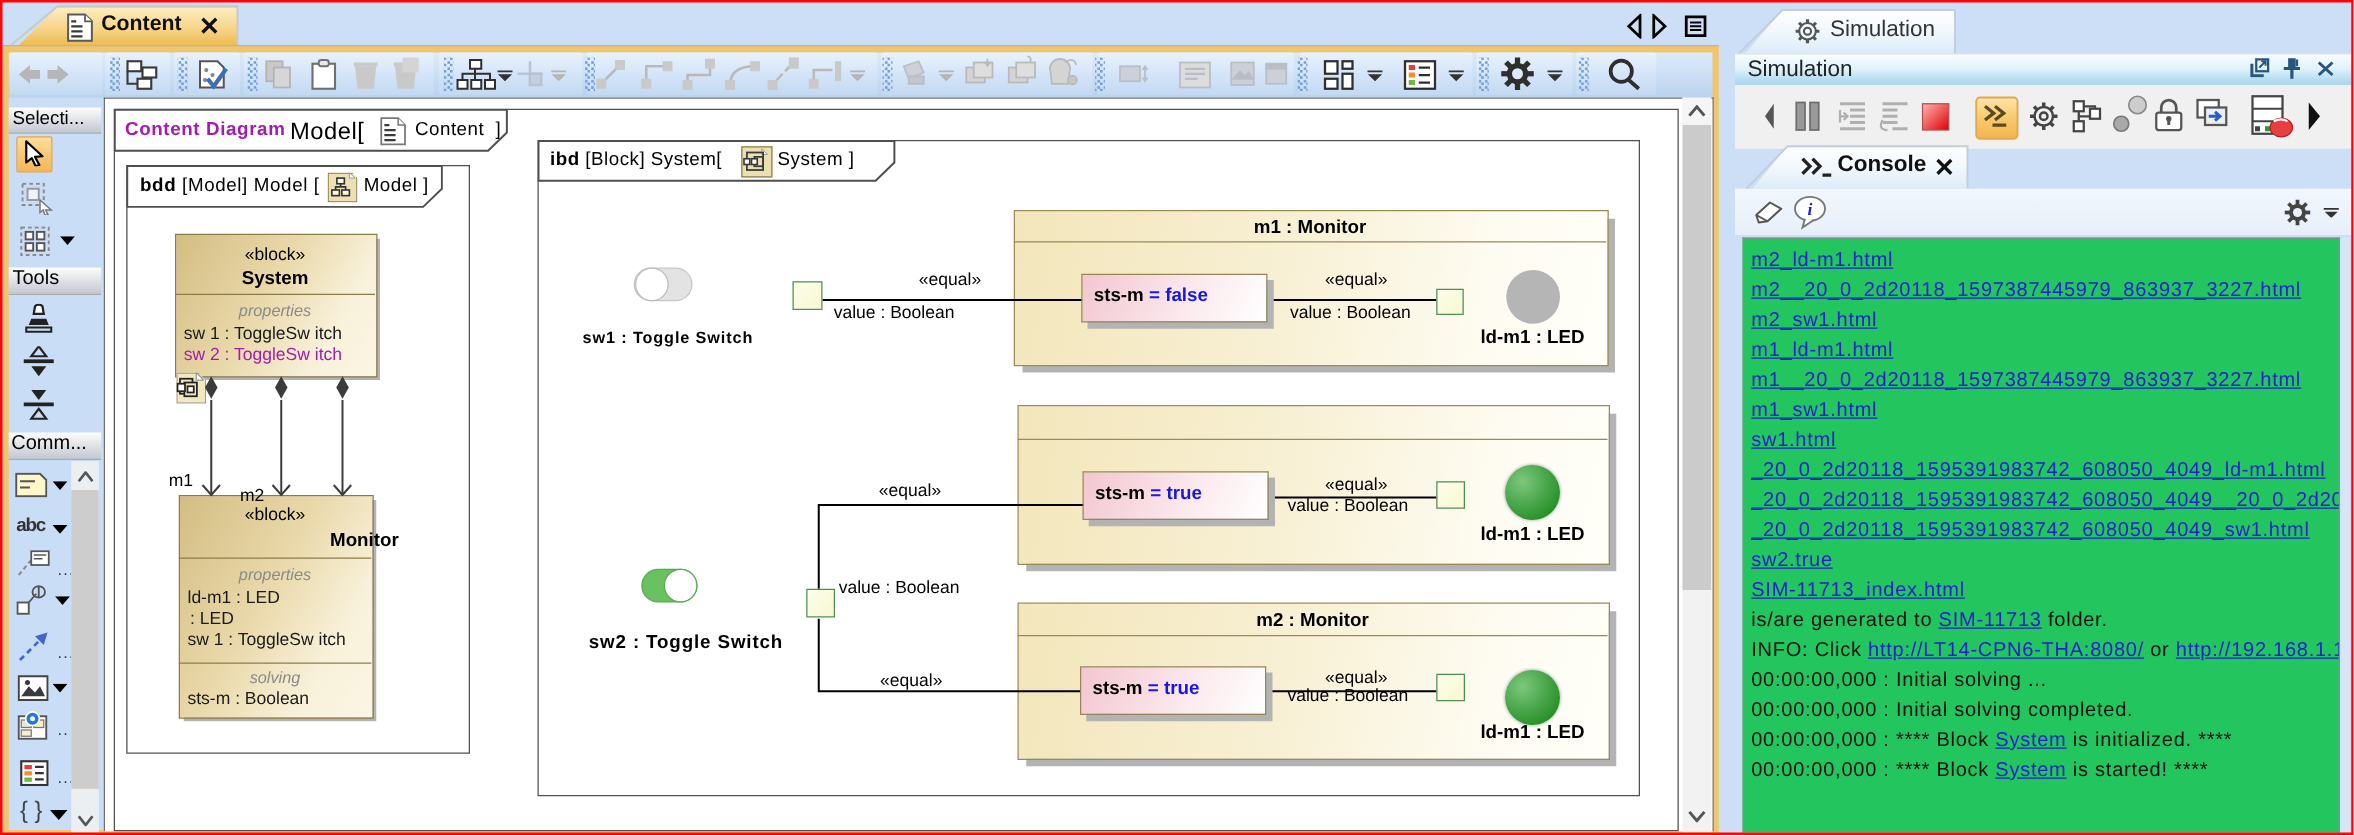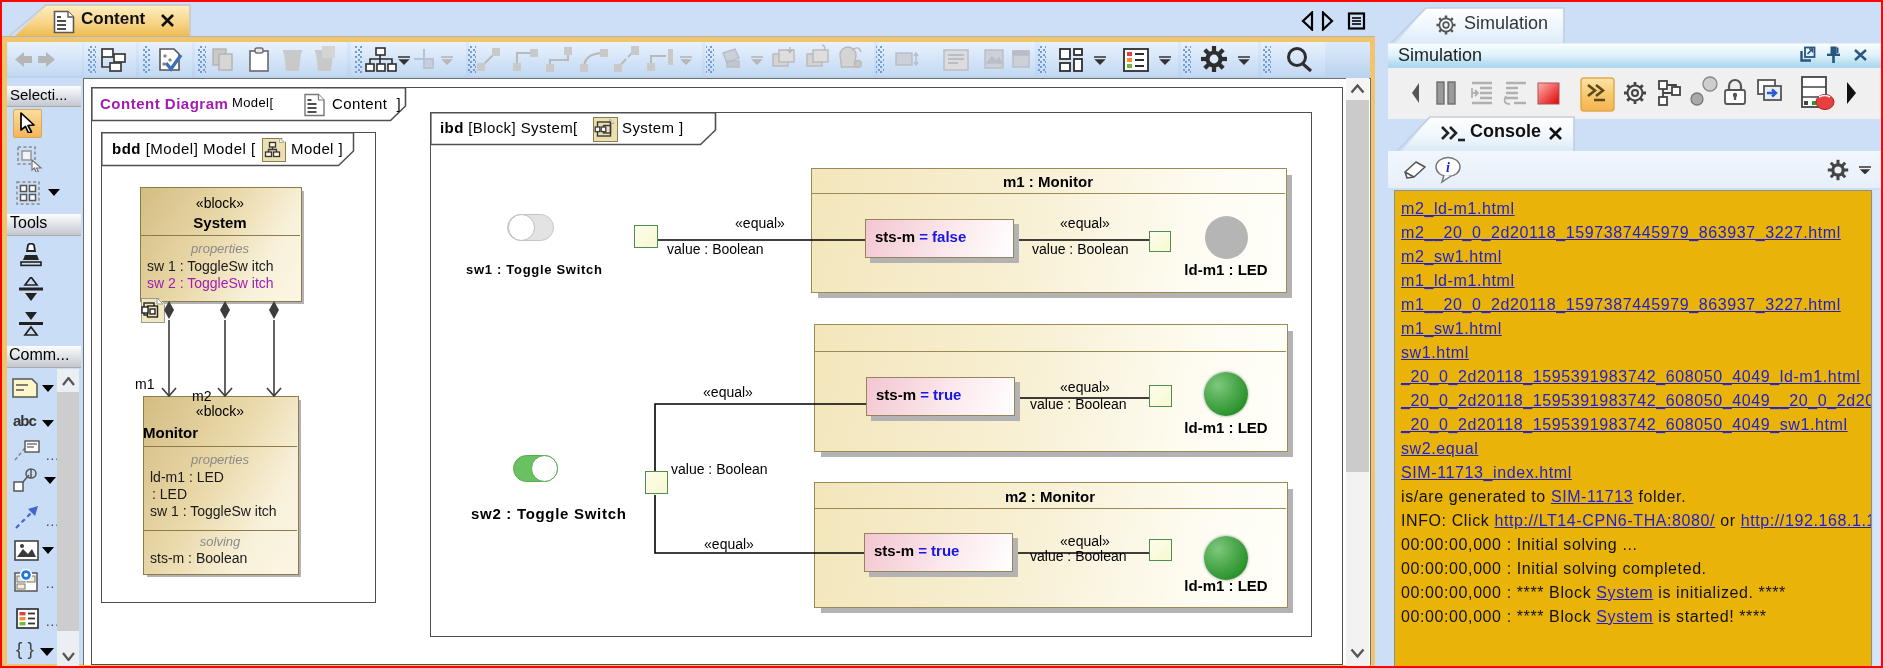--- a/index.html
+++ b/index.html
@@ -169,21 +169,21 @@
       </svg>
 </div>
 
 <div class="abs" id="diagram" style="left:0;top:0;width:1883px;height:668px;pointer-events:none;">
 
   <div class="abs" style="left:91px;top:87px;width:1250px;height:576px;border:1.6px solid #4f4f4f;"></div>
   <svg class="abs" style="left:91px;top:87px;" width="316" height="35" viewBox="0 0 316 35">
     <path d="M0.8 0.8 H314.5 V19 L299.5 33.5 H0.8 Z" fill="#fff" stroke="#4f4f4f" stroke-width="1.6"></path>
   </svg>
   <div class="abs" style="left:100px;top:95px;font-size:15px;letter-spacing:0.5px;color:#a21caf;"><b>Content Diagram</b></div>
-  <div class="abs" style="left:232px;top:95px;font-size:13px;letter-spacing:0.4px;color:#000;">Model[</div>
+  <div class="abs" style="left:232px;top:95px;font-size:19px;letter-spacing:0.4px;color:#000;">Model[</div>
   <svg class="abs" style="left:303px;top:93px;" width="23" height="24" viewBox="0 0 22 24">
     <path d="M1.5 1.5 H15 L20.5 7 V22.5 H1.5 Z" fill="#fff" stroke="#777" stroke-width="1.4"></path>
     <path d="M15 1.5 V7 H20.5" fill="#fff" stroke="#777" stroke-width="1.2"></path>
     <g stroke="#3a3a3a" stroke-width="1.8">
       <line x1="4" y1="7" x2="8" y2="7"></line>
           <line x1="4" y1="11" x2="13" y2="11"></line>
       <line x1="4" y1="15" x2="13" y2="15"></line>
           <line x1="4" y1="19" x2="13" y2="19"></line>
     </g>
   </svg>
@@ -220,21 +220,21 @@
     <path d="M16 0 L22 6 L16 6 Z" fill="#fff" stroke="#999" stroke-width="1"></path>
     <rect x="3" y="5" width="10" height="12" fill="none" stroke="#222" stroke-width="1.4"></rect>
     <rect x="6.5" y="8" width="10" height="11" fill="#f2e8c0" stroke="#222" stroke-width="1.4"></rect>
     <rect x="1" y="9" width="6" height="6" fill="#fff" stroke="#222" stroke-width="1.4"></rect>
     <rect x="9" y="11" width="5" height="5" fill="#fff" stroke="#222" stroke-width="1.4"></rect>
   </svg>
 
   <div class="abs" style="left:147px;top:400px;width:154px;height:177px;background:#b3b3b3;"></div>
   <div class="abs" style="left:143px;top:396px;width:154px;height:177px;background:linear-gradient(120deg,#d3bd82,#ead9ab 45%,#f8f1da 75%,#fbf6e4);border:1.4px solid #8d7c4a;"></div>
   <div class="abs" style="left:143px;top:403px;width:154px;text-align:center;font-size:14px;color:#000;">«block»</div>
-  <div class="abs" style="left:143px;top:424px;width:176px;text-align:left;font-size:15px;font-weight:bold;color:#000;">Monitor</div>
+  <div class="abs" style="left:143px;top:424px;width:176px;text-align:right;font-size:15px;font-weight:bold;color:#000;">Monitor</div>
   <div class="abs" style="left:143px;top:446px;width:154px;height:0;border-top:1.4px solid #8d7c4a;"></div>
   <div class="abs" style="left:143px;top:452px;width:154px;text-align:center;font-size:13px;font-style:italic;color:#8a8a8a;">properties</div>
   <div class="abs" style="left:150px;top:469px;font-size:14px;color:#1a1a1a;">ld-m1 : LED</div>
   <div class="abs" style="left:152px;top:486px;font-size:14px;color:#1a1a1a;">: LED</div>
   <div class="abs" style="left:150px;top:503px;font-size:14px;color:#1a1a1a;">sw 1 : ToggleSw itch</div>
   <div class="abs" style="left:143px;top:530px;width:154px;height:0;border-top:1.4px solid #8d7c4a;"></div>
   <div class="abs" style="left:143px;top:534px;width:154px;text-align:center;font-size:13px;font-style:italic;color:#8a8a8a;">solving</div>
   <div class="abs" style="left:150px;top:550px;font-size:14px;color:#1a1a1a;">sts-m : Boolean</div>
 
   <svg class="abs" style="left:130px;top:295px;" width="180" height="110" viewBox="0 0 180 110">
@@ -666,33 +666,33 @@
           <rect x="-1.5" y="-10.2" width="3" height="20.4" transform="rotate(135)"></rect>
         </g>
       </g>
       <circle r="3.6" fill="#eaf1fa"></circle>
     </g>
   </svg>
   <svg class="abs" style="left:482px;top:164px;" width="14" height="8" viewBox="0 0 14 8">
         <path d="M1 1 H13 M3.5 4 H10.5 L7 7.5 Z" stroke="#333" stroke-width="1.4" fill="#333"></path>
       </svg>
 
-  <div class="abs" style="left:18px;top:188px;width:478px;height:476px;background:#eab308;border:1px solid #8f8f8f;border-bottom:none;box-sizing:border-box;overflow:hidden;">
+  <div class="abs" style="left:18px;top:188px;width:478px;height:476px;background:#22c55e;border:1px solid #8f8f8f;border-bottom:none;box-sizing:border-box;overflow:hidden;">
     <div id="console" style="position:absolute;left:6px;top:6px;width:600px;font-size:16px;letter-spacing:0.6px;line-height:24px;color:#111;white-space:nowrap;">
       <div><span class="lnk">m2_ld-m1.html</span></div>
       <div><span class="lnk">m2__20_0_2d20118_1597387445979_863937_3227.html</span></div>
       <div><span class="lnk">m2_sw1.html</span></div>
       <div><span class="lnk">m1_ld-m1.html</span></div>
       <div><span class="lnk">m1__20_0_2d20118_1597387445979_863937_3227.html</span></div>
       <div><span class="lnk">m1_sw1.html</span></div>
       <div><span class="lnk">sw1.html</span></div>
       <div><span class="lnk">_20_0_2d20118_1595391983742_608050_4049_ld-m1.html</span></div>
       <div><span class="lnk">_20_0_2d20118_1595391983742_608050_4049__20_0_2d20118_1595391983742</span></div>
       <div><span class="lnk">_20_0_2d20118_1595391983742_608050_4049_sw1.html</span></div>
-      <div><span class="lnk">sw2.equal</span></div>
+      <div><span class="lnk">sw2.true</span></div>
       <div><span class="lnk">SIM-11713_index.html</span></div>
       <div>is/are generated to <span class="lnk">SIM-11713</span> folder.</div>
       <div>INFO: Click <span class="lnk">http://LT14-CPN6-THA:8080/</span> or <span class="lnk">http://192.168.1.1</span></div>
       <div>00:00:00,000 : Initial solving ...</div>
       <div>00:00:00,000 : Initial solving completed.</div>
       <div>00:00:00,000 : **** Block <span class="lnk">System</span> is initialized. ****</div>
       <div>00:00:00,000 : **** Block <span class="lnk">System</span> is started! ****</div>
     </div>
   </div>
   <div class="abs" style="left:497px;top:188px;width:7px;height:476px;background:#d7e5f7;"></div>

